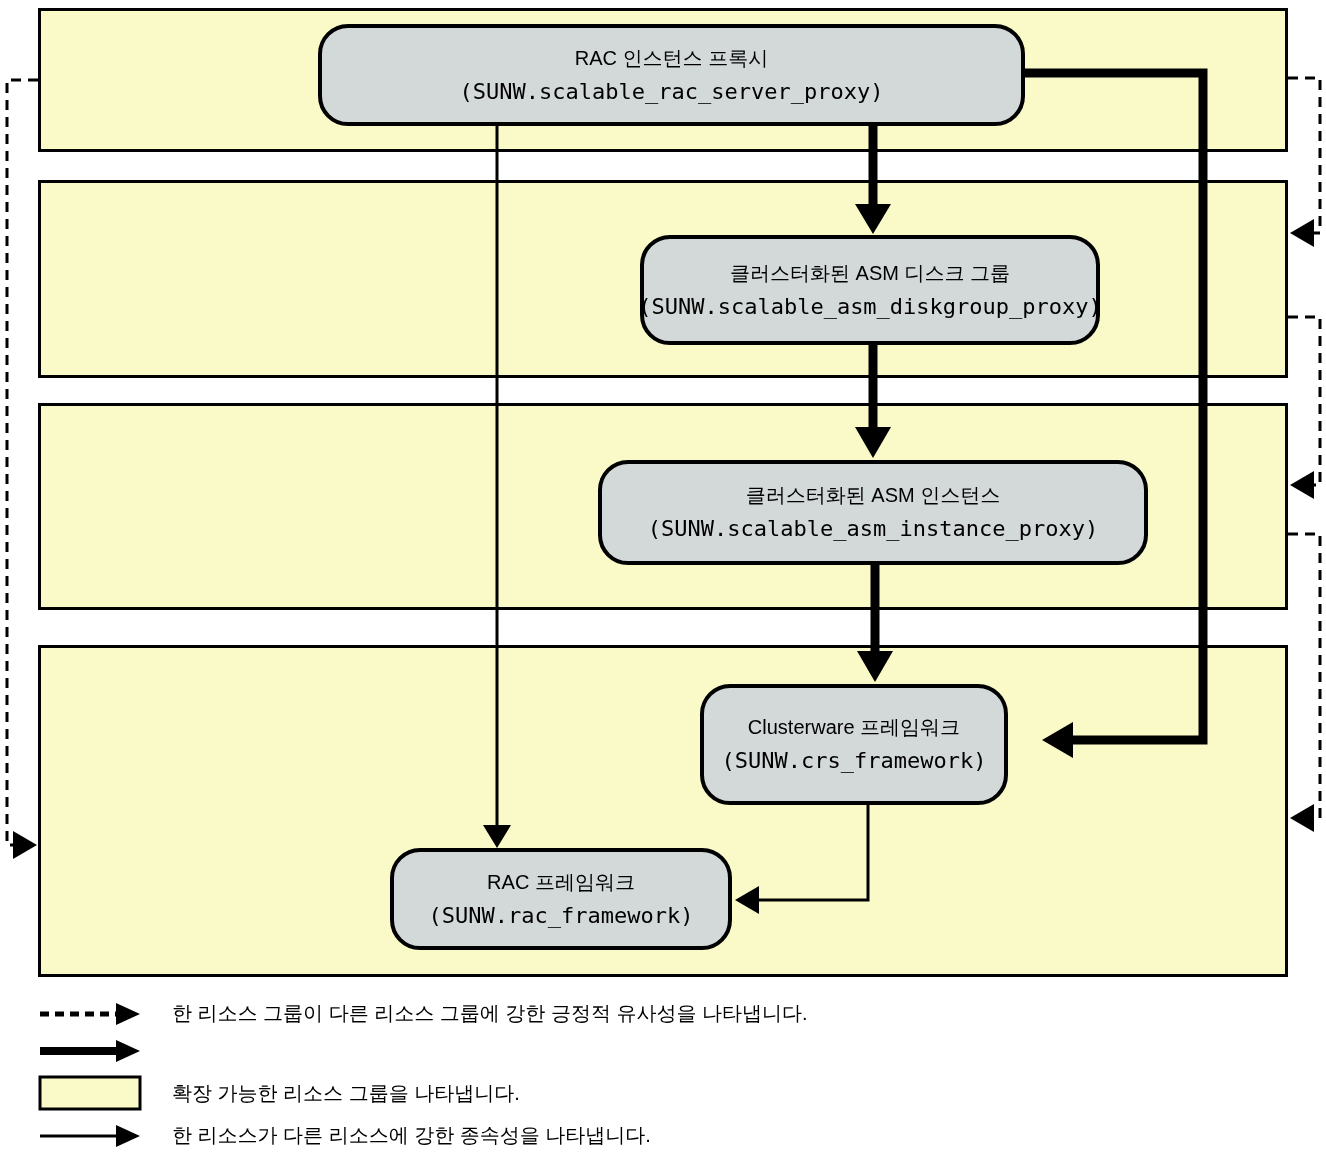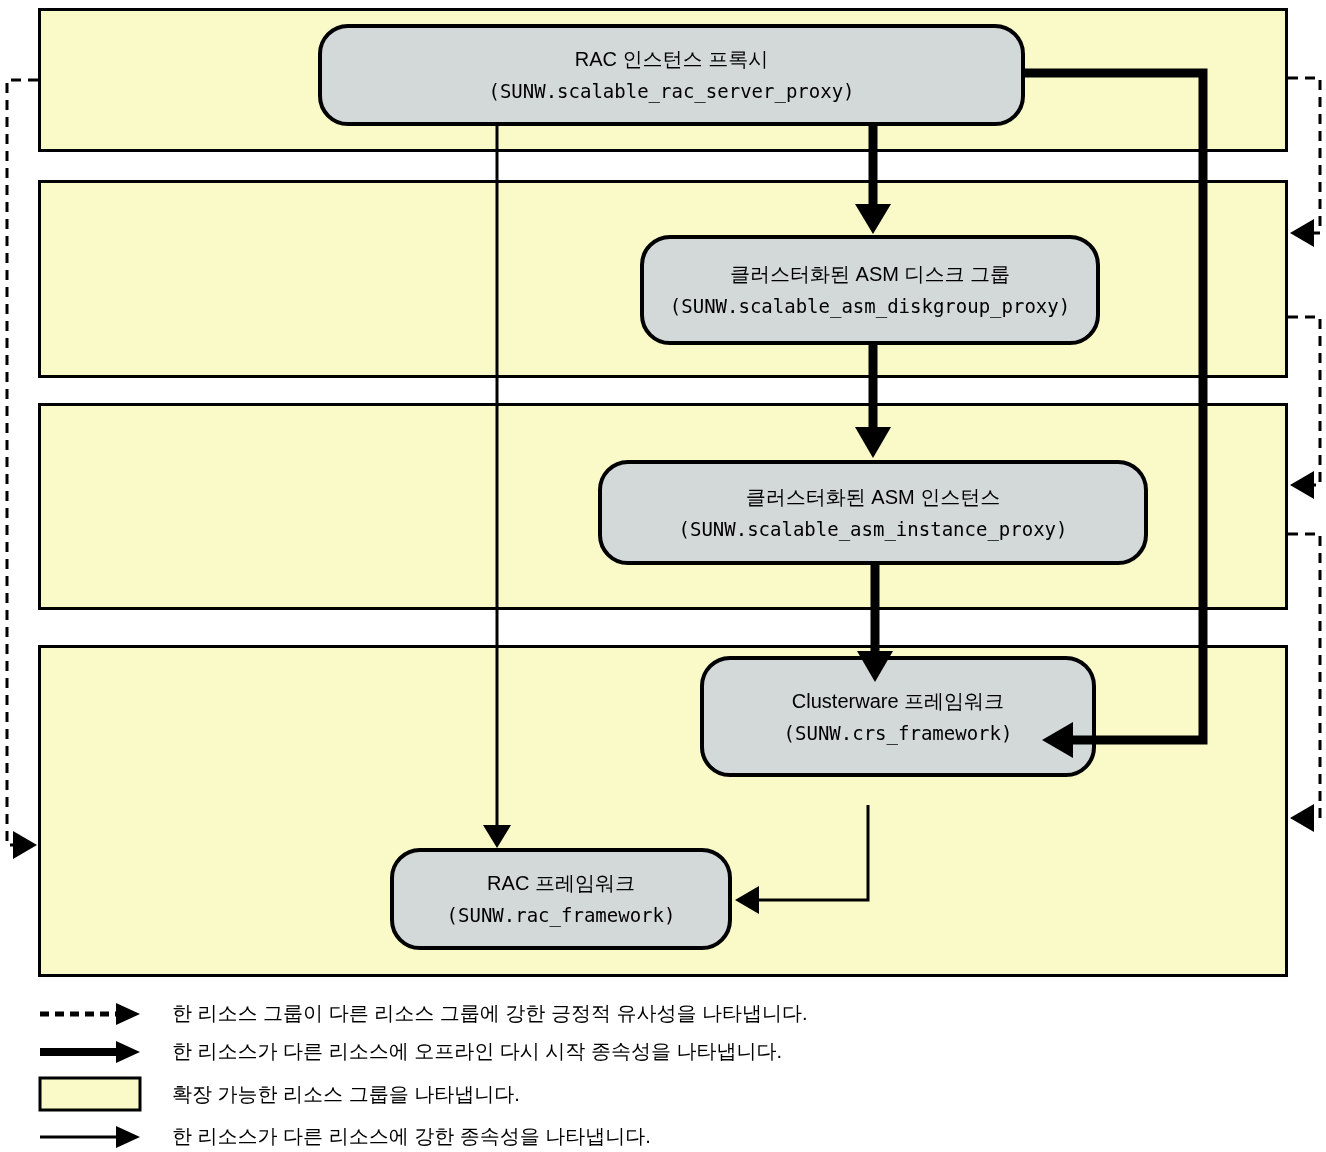--- a/index.html
+++ b/index.html
@@ -27,21 +27,21 @@
     border-radius: 30px;
     display: flex;
     flex-direction: column;
     align-items: center;
     justify-content: center;
     gap: 13px;
     text-align: center;
     z-index: 2;
   }
   .res-title { font-size: 20px; line-height: 1; font-family: "Liberation Sans", sans-serif; }
-  .res-code  { font-size: 19px; line-height: 1; font-family: "DejaVu Sans Mono", monospace; }
+  .res-code  { font-size: 22px; line-height: 1; font-family: "DejaVu Sans Mono", monospace; }
   .overlay {
     position: absolute;
     left: 0; top: 0;
     z-index: 3;
     pointer-events: none;
   }
   .dash  { fill: none; stroke: var(--line-color, #000); stroke-width: 3; stroke-dasharray: 10 7; }
   .thick { fill: none; stroke: var(--line-color, #000); stroke-width: 9; }
   .thin  { fill: none; stroke: var(--line-color, #000); stroke-width: 3; }
   .head  { fill: var(--line-color, #000); stroke: none; }
@@ -84,21 +84,21 @@
   <div class="resource" style="left:598px; top:460px; width:550px; height:105px;">
     <div class="res-title">클러스터화된 ASM 인스턴스</div>
     <div class="res-code">(SUNW.scalable_asm_instance_proxy)</div>
   </div>
 
   <div class="resource" style="left:640px; top:235px; width:460px; height:110px;">
     <div class="res-title">클러스터화된 ASM 디스크 그룹</div>
     <div class="res-code">(SUNW.scalable_asm_diskgroup_proxy)</div>
   </div>
 
-  <div class="resource" style="left:700px; top:656px; width:396px; height:121px;align-items:center;">
+  <div class="resource" style="left:700px; top:684px; width:308px; height:121px;align-items:center;">
     <div class="res-title">Clusterware 프레임워크</div>
     <div class="res-code">(SUNW.crs_framework)</div>
   </div>
 
   <div class="resource" style="left:390px; top:848px; width:342px; height:102px;">
     <div class="res-title">RAC 프레임워크</div>
     <div class="res-code">(SUNW.rac_framework)</div>
   </div>
 
   <svg class="overlay" width="1326" height="1152">
@@ -146,21 +146,20 @@
       <span class="legend-text">한 리소스 그룹이 다른 리소스 그룹에 강한 긍정적 유사성을 나타냅니다.</span>
     </div>
 
     <div class="legend-row">
       <span class="legend-marker">
         <svg width="104" height="26">
           <line x1="2" y1="13" x2="78" y2="13" stroke="#000" stroke-width="8"></line>
           <polygon points="78,2 78,24 102,13" fill="#000"></polygon>
         </svg>
       </span>
-      <span class="legend-text">한 리소스가 다른 리소스에 오프라인 다시 시작 종속성을 나타냅니다.</span>
     </div>
 
     <div class="legend-row">
       <span class="legend-marker">
         <svg width="104" height="36">
           <rect class="swatch-rect" x="2" y="2" width="100" height="32"></rect>
         </svg>
       </span>
       <span class="legend-text">확장 가능한 리소스 그룹을 나타냅니다.</span>
     </div>

